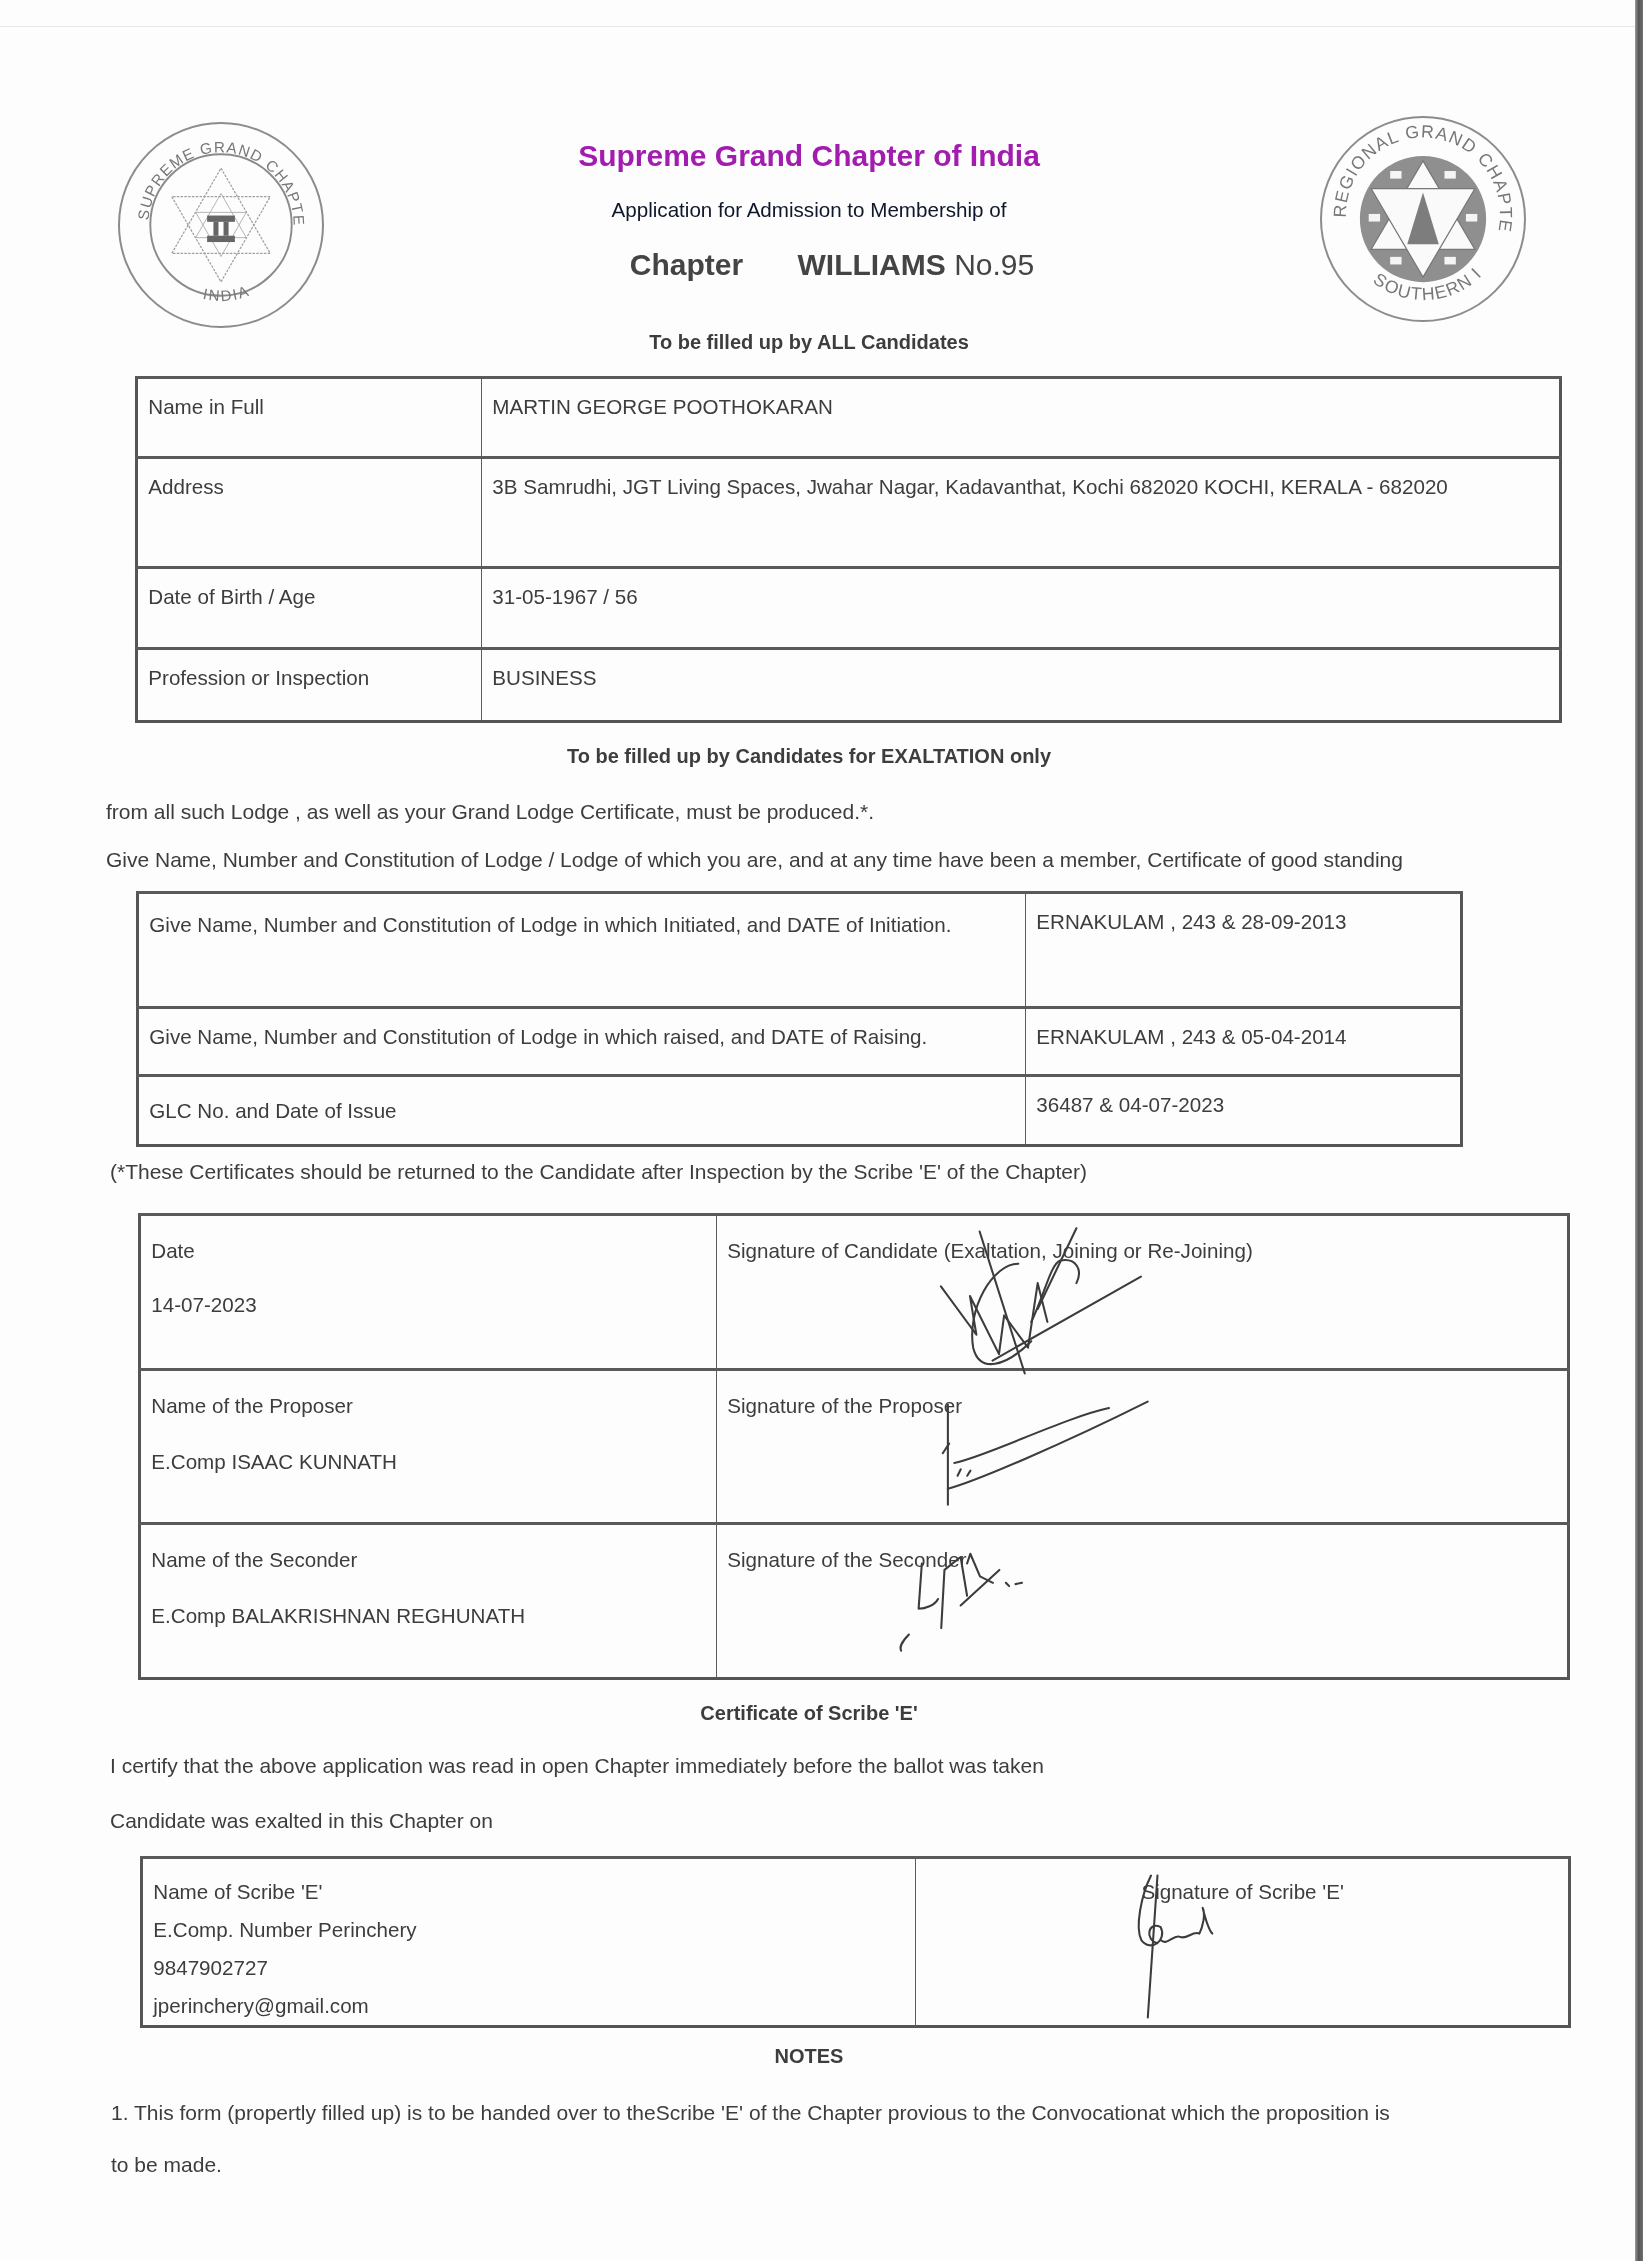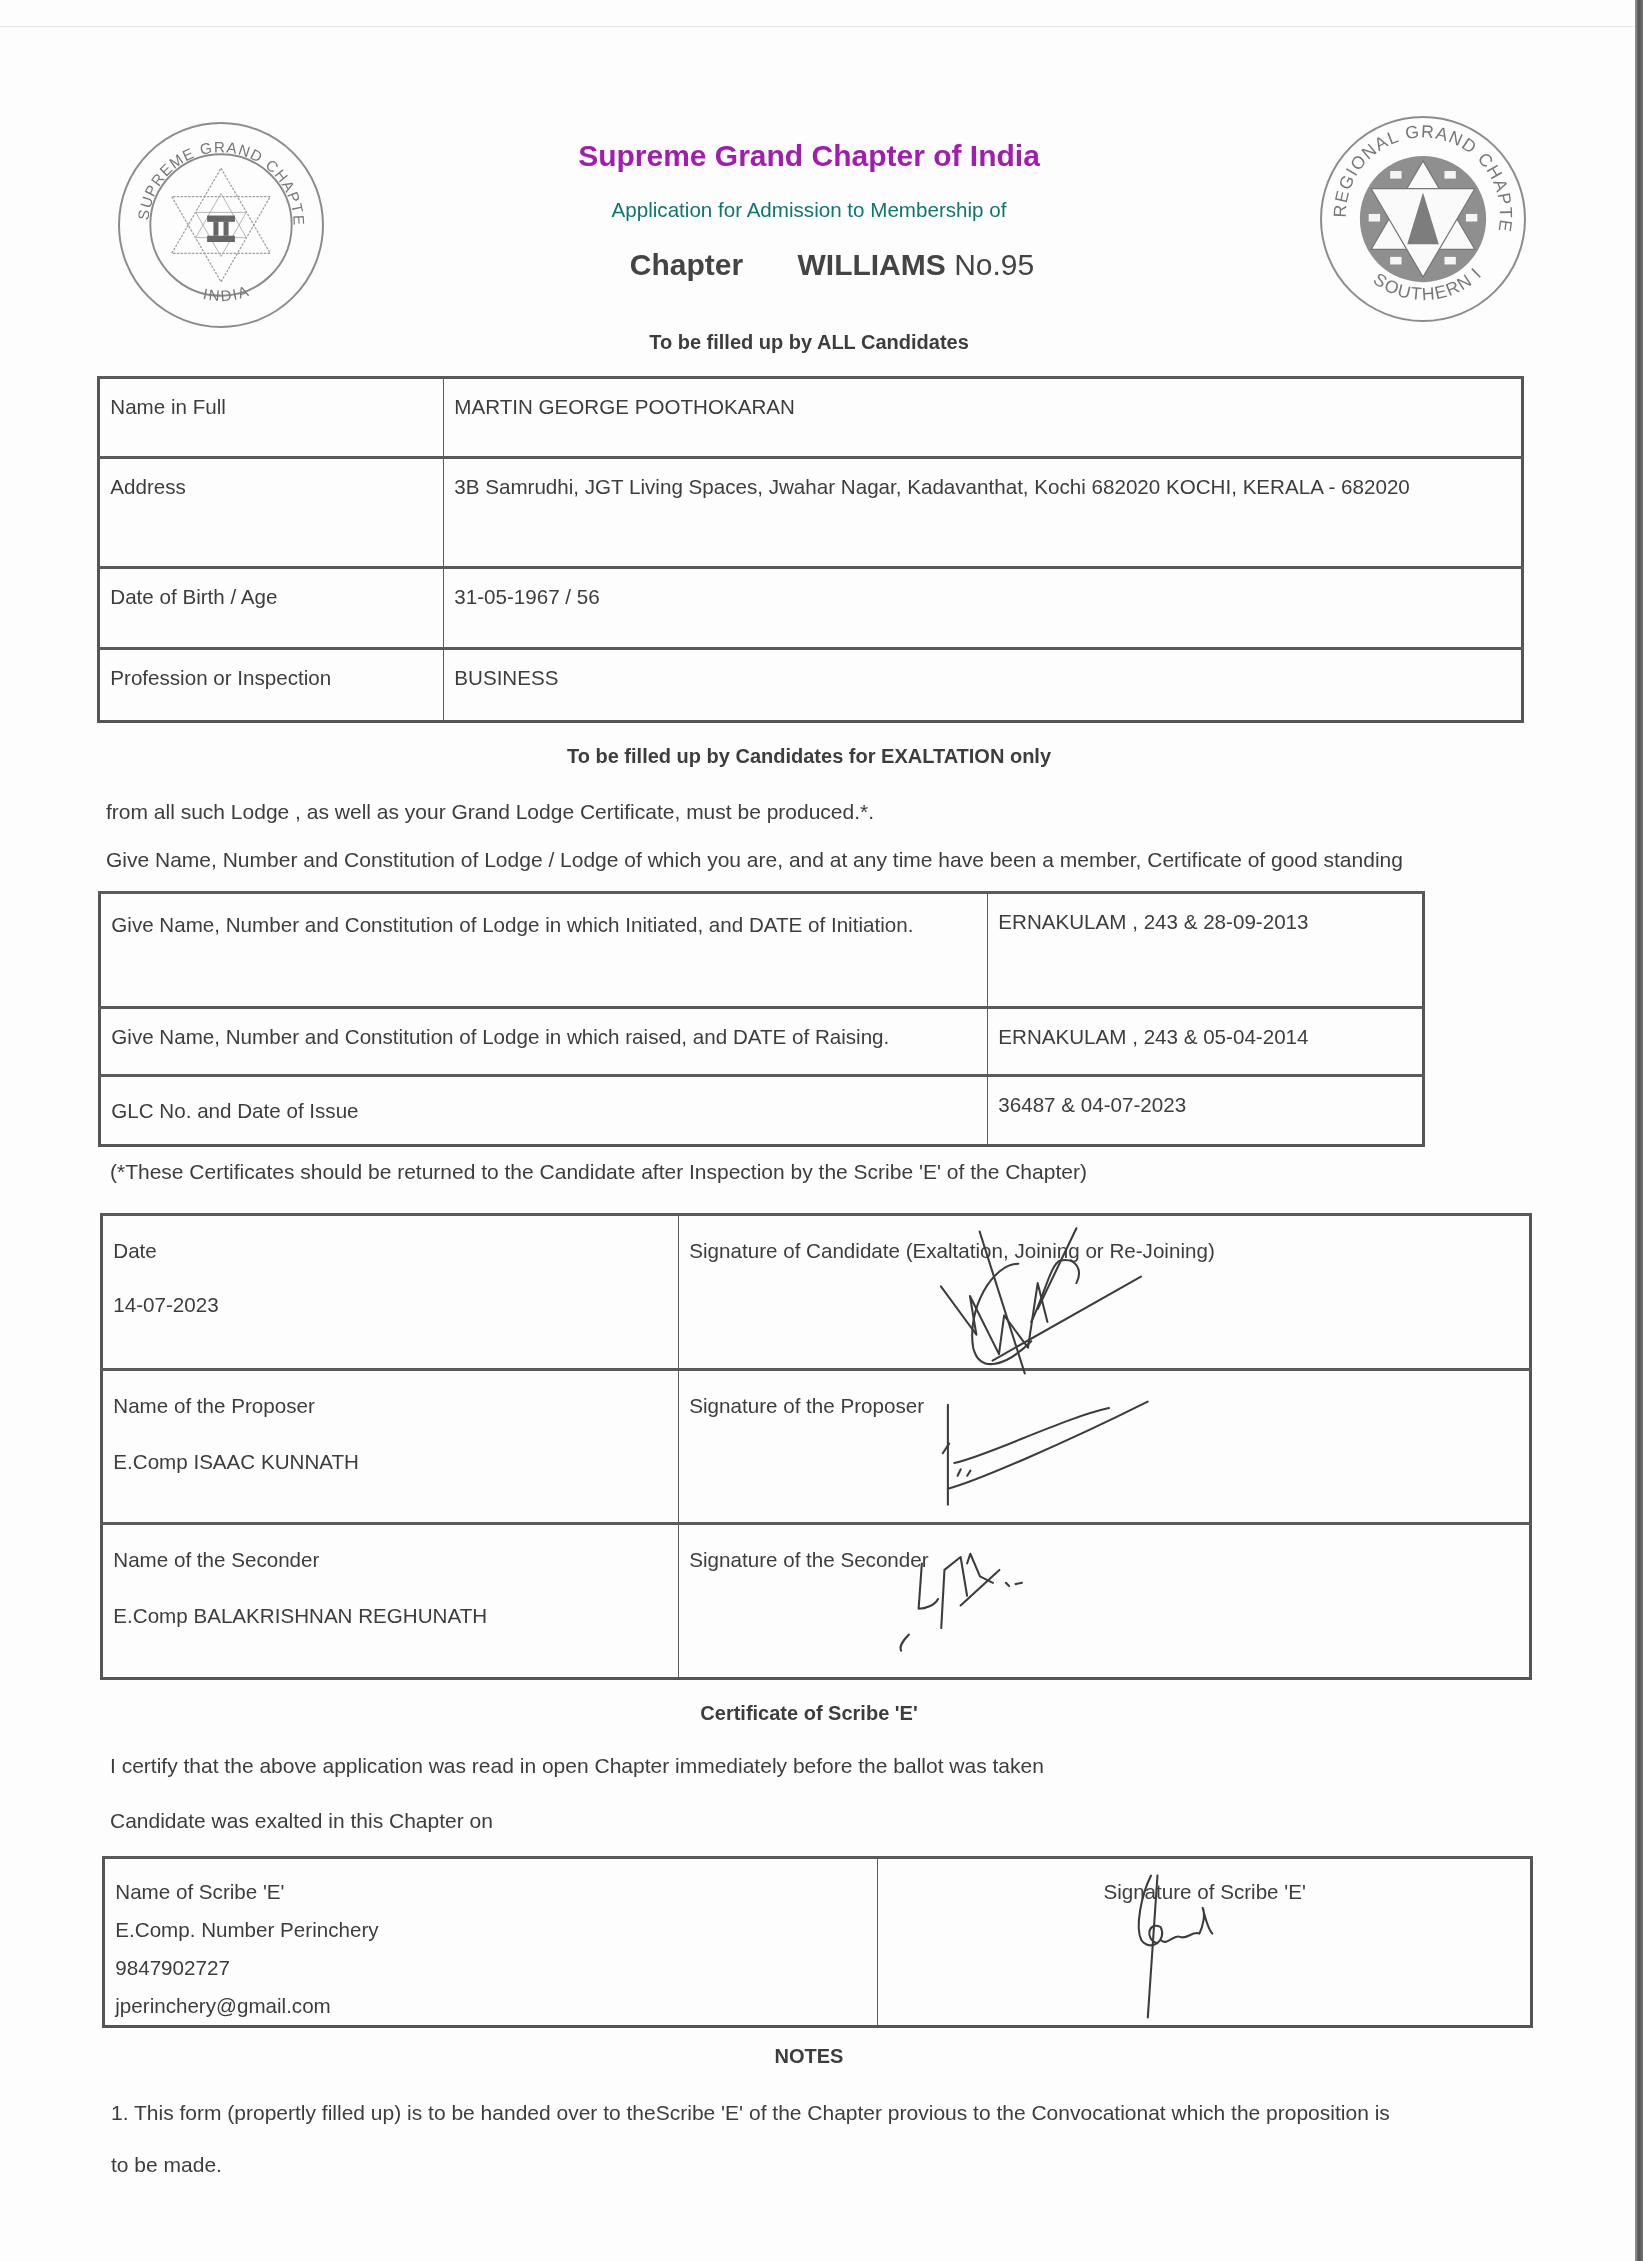--- a/index.html
+++ b/index.html
@@ -8,30 +8,30 @@
     font-family:"Liberation Sans", "DejaVu Sans", sans-serif; color:#3a3a3a;
   }
   .abs { position:absolute; }
   .scan-edge { left:1635px; top:0; width:9px; height:2261px; background:linear-gradient(to right,#9a9a9a,#555 40%,#777); }
   .top-line { left:0; top:26px; width:1644px; height:1.3px; background:#e6e6e6; }
 
   .seal { width:206px; height:206px; border-radius:50%; border:2.6px solid #8c8c8c; box-sizing:border-box; }
   .seal svg { width:100%; height:100%; }
 
   .title1 { left:0; width:1618px; top:139px; text-align:center; font-size:30px; font-weight:bold; color:#a21caf; }
-  .title2 { left:0; width:1618px; top:198px; text-align:center; font-size:20.6px; color:#0f766e; }
+  .title2 { left:0; width:1618px; top:198px; text-align:center; font-size:20.6px; color:#0f172a; }
   .title3 { left:0; width:1618px; top:248px; text-align:center; font-size:30px; color:#444; }
   .title3 b { font-weight:bold;margin-left:46px; }
   .sec-head { left:0; width:1618px; text-align:center; font-size:20px; font-weight:bold; color:#3d3d3d; }
 
   .para { left:106px; font-size:21px; color:#3d3d3d; line-height:48px; width:1418px; }
 
   table.form { position:absolute; border-collapse:collapse; table-layout:fixed; }
   table.form td { border:1.9px solid #5c5c5c; vertical-align:top; font-size:20.6px; padding:15.5px 9px 0 10.3px; color:#3d3d3d; box-sizing:border-box; }
-  table.form { border:3.2px solid #555; }
+  table.form { border:3.2px solid #555;margin-left:38px; }
   table.form tr { border-top:3.2px solid #5a5a5a; }
   .sig { position:absolute; pointer-events:none; }
   .sig path { fill:none; stroke:#3c3c3c; stroke-width:3.2; stroke-linecap:round; stroke-linejoin:round; }
 </style>
 </head>
 <body>
 
 <div class="abs top-line"></div>
 <div class="abs scan-edge"></div>
 

